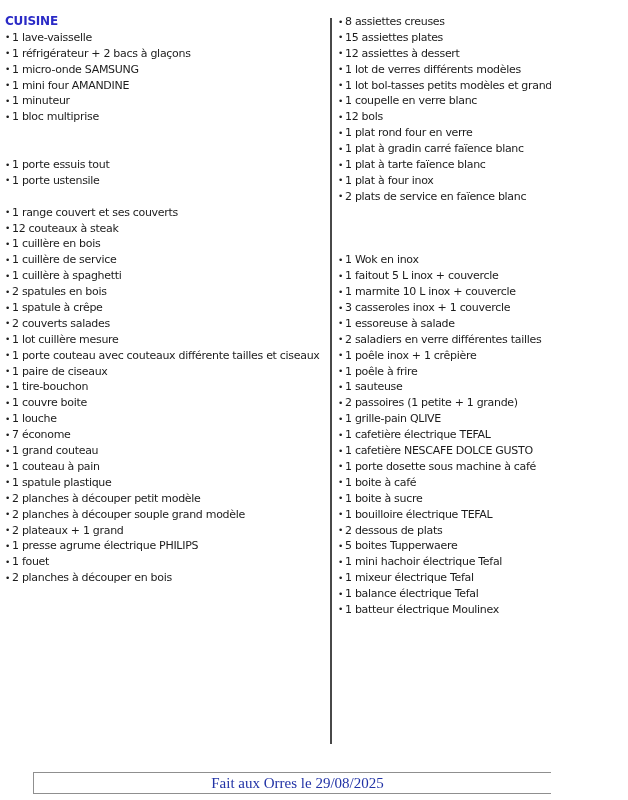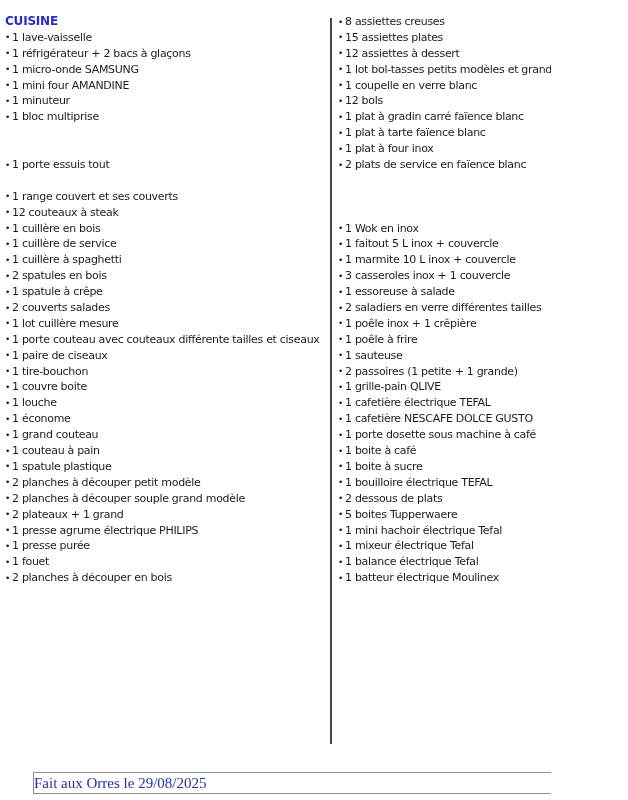--- a/index.html
+++ b/index.html
@@ -53,20 +53,21 @@
   .footer-box {
     position: absolute;
     left: 33px;
     top: 772px;
     width: 527px;
     height: 20px;
     border: 1.5px solid #8f8f8f;
     background: #ffffff;
     display: flex;
     align-items: center;
+    justify-content: center;
   }
   .footer-text {
     font-family: "Liberation Serif", serif;
     font-size: 15px;
     color: #2233a6;
     white-space: nowrap;
   }
 </style>
 </head>
 <body>
@@ -78,57 +79,59 @@
     <div>
         <div class="row"><span class="bullet">•</span><span>1 lave-vaisselle</span></div>
         <div class="row"><span class="bullet">•</span><span>1 réfrigérateur + 2 bacs à glaçons</span></div>
         <div class="row"><span class="bullet">•</span><span>1 micro-onde SAMSUNG</span></div>
         <div class="row"><span class="bullet">•</span><span>1 mini four AMANDINE</span></div>
         <div class="row"><span class="bullet">•</span><span>1 minuteur</span></div>
         <div class="row"><span class="bullet">•</span><span>1 bloc multiprise</span></div>
         <div class="row">&nbsp;</div>
         <div class="row">&nbsp;</div>
         <div class="row"><span class="bullet">•</span><span>1 porte essuis tout</span></div>
+        <div class="row"><span class="bullet">•</span><span>1 porte ustensile</span></div>
         <div class="row">&nbsp;</div>
         <div class="row"><span class="bullet">•</span><span>1 range couvert et ses couverts</span></div>
         <div class="row"><span class="bullet">•</span><span>12 couteaux à steak</span></div>
         <div class="row"><span class="bullet">•</span><span>1 cuillère en bois</span></div>
         <div class="row"><span class="bullet">•</span><span>1 cuillère de service</span></div>
         <div class="row"><span class="bullet">•</span><span>1 cuillère à spaghetti</span></div>
         <div class="row"><span class="bullet">•</span><span>2 spatules en bois</span></div>
         <div class="row"><span class="bullet">•</span><span>1 spatule à crêpe</span></div>
         <div class="row"><span class="bullet">•</span><span>2 couverts salades</span></div>
         <div class="row"><span class="bullet">•</span><span>1 lot cuillère mesure</span></div>
         <div class="row"><span class="bullet">•</span><span>1 porte couteau avec couteaux différente tailles et ciseaux</span></div>
         <div class="row"><span class="bullet">•</span><span>1 paire de ciseaux</span></div>
         <div class="row"><span class="bullet">•</span><span>1 tire-bouchon</span></div>
         <div class="row"><span class="bullet">•</span><span>1 couvre boite</span></div>
         <div class="row"><span class="bullet">•</span><span>1 louche</span></div>
-        <div class="row"><span class="bullet">•</span><span>1 économe</span></div>
+        <div class="row"><span class="bullet">•</span><span>7 économe</span></div>
         <div class="row"><span class="bullet">•</span><span>1 grand couteau</span></div>
         <div class="row"><span class="bullet">•</span><span>1 couteau à pain</span></div>
         <div class="row"><span class="bullet">•</span><span>1 spatule plastique</span></div>
         <div class="row"><span class="bullet">•</span><span>2 planches à découper petit modèle</span></div>
         <div class="row"><span class="bullet">•</span><span>2 planches à découper souple grand modèle</span></div>
         <div class="row"><span class="bullet">•</span><span>2 plateaux + 1 grand</span></div>
         <div class="row"><span class="bullet">•</span><span>1 presse agrume électrique PHILIPS</span></div>
-        <div class="row"><span class="bullet">•</span><span>1 presse purée</span></div>
         <div class="row"><span class="bullet">•</span><span>1 fouet</span></div>
         <div class="row"><span class="bullet">•</span><span>2 planches à découper en bois</span></div>
       </div>
   </div>
 
   <div class="column col-right">
     <div>
         <div class="row"><span class="bullet">•</span><span>8 assiettes creuses</span></div>
         <div class="row"><span class="bullet">•</span><span>15 assiettes plates</span></div>
         <div class="row"><span class="bullet">•</span><span>12 assiettes à dessert</span></div>
+        <div class="row"><span class="bullet">•</span><span>1 lot de verres différents modèles</span></div>
         <div class="row"><span class="bullet">•</span><span>1 lot bol-tasses petits modèles et grands modèles</span></div>
         <div class="row"><span class="bullet">•</span><span>1 coupelle en verre blanc</span></div>
         <div class="row"><span class="bullet">•</span><span>12 bols</span></div>
+        <div class="row"><span class="bullet">•</span><span>1 plat rond four en verre</span></div>
         <div class="row"><span class="bullet">•</span><span>1 plat à gradin carré faïence blanc</span></div>
         <div class="row"><span class="bullet">•</span><span>1 plat à tarte faïence blanc</span></div>
         <div class="row"><span class="bullet">•</span><span>1 plat à four inox</span></div>
         <div class="row"><span class="bullet">•</span><span>2 plats de service en faïence blanc</span></div>
         <div class="row">&nbsp;</div>
         <div class="row">&nbsp;</div>
         <div class="row">&nbsp;</div>
         <div class="row"><span class="bullet">•</span><span>1 Wok en inox</span></div>
         <div class="row"><span class="bullet">•</span><span>1 faitout 5 L inox + couvercle</span></div>
         <div class="row"><span class="bullet">•</span><span>1 marmite 10 L inox + couvercle</span></div>

